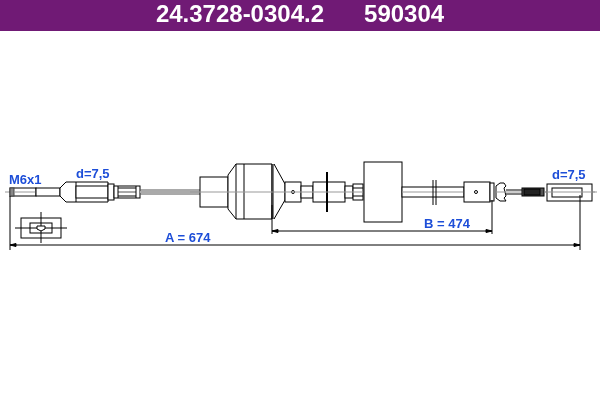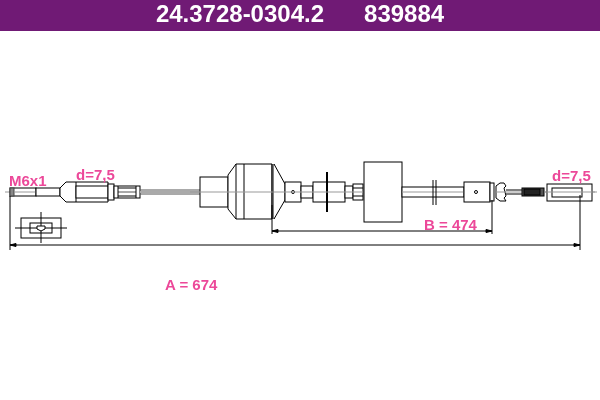--- a/index.html
+++ b/index.html
@@ -1,29 +1,29 @@
 <!DOCTYPE html>
 <html><head>
   <meta charset="utf-8">
   <style>
     html, body { margin: 0; padding: 0; }
     body { width: 600px; height: 400px; background: #ffffff; position: relative; overflow: hidden; font-family: "Liberation Sans", sans-serif; }
     .title-bar { position: absolute; left: 0; top: 0; width: 600px; height: 31px; background: #701a75; display: flex; align-items: flex-start; justify-content: center; }
     .title-bar span { color: #ffffff; font-weight: bold; font-size: 24px; font-family: "Liberation Sans", sans-serif; letter-spacing: 0px; }
     .title-bar .gap { display: inline-block; width: 40px; }
     .drawing { position: absolute; left: 0; top: 0; }
-    .label { position: absolute; font-family: "Liberation Sans", sans-serif; font-weight: bold; font-size: 15px; color: #ec4899; white-space: nowrap; }
+    .label { position: absolute; font-family: "Liberation Sans", sans-serif; font-weight: bold; font-size: 13px; color: #1d4ed8; white-space: nowrap; }
   </style>
 </head>
 <body>
 
 <div class="title-bar">
   <span>24.3728-0304.2</span>
   <span class="gap"></span>
-  <span>839884</span>
+  <span>590304</span>
 </div>
 
 <svg class="drawing" width="600" height="400" viewBox="0 0 600 400" xmlns="http://www.w3.org/2000/svg">
   <g stroke="#000" stroke-width="1" fill="#fff">
 
     <line x1="5" y1="192" x2="595" y2="192" stroke="#999" stroke-width="1"></line>
 
     <g>
       <rect x="10" y="188" width="26" height="8" fill="#fff"></rect>
       <rect x="10" y="188" width="4" height="8" fill="#888" stroke="#444"></rect>
@@ -128,14 +128,14 @@
       <line x1="10" y1="245" x2="580" y2="245"></line>
       <path d="M10,245 L16,243.5 L16,246.5 Z" fill="#000"></path>
       <path d="M580,245 L574,243.5 L574,246.5 Z" fill="#000"></path>
     </g>
   </g>
 </svg>
 
 <div class="label" style="left:9px; top:172px;">M6x1</div>
 <div class="label" style="left:76px; top:166px;">d=7,5</div>
 <div class="label" style="left:552px; top:167px;">d=7,5</div>
-<div class="label" style="left:165px; top:230px;margin-top:46px;">A = 674</div>
+<div class="label" style="left:165px; top:230px;">A = 674</div>
 <div class="label" style="left:424px; top:216px;">B = 474</div>
 
 </body></html>

